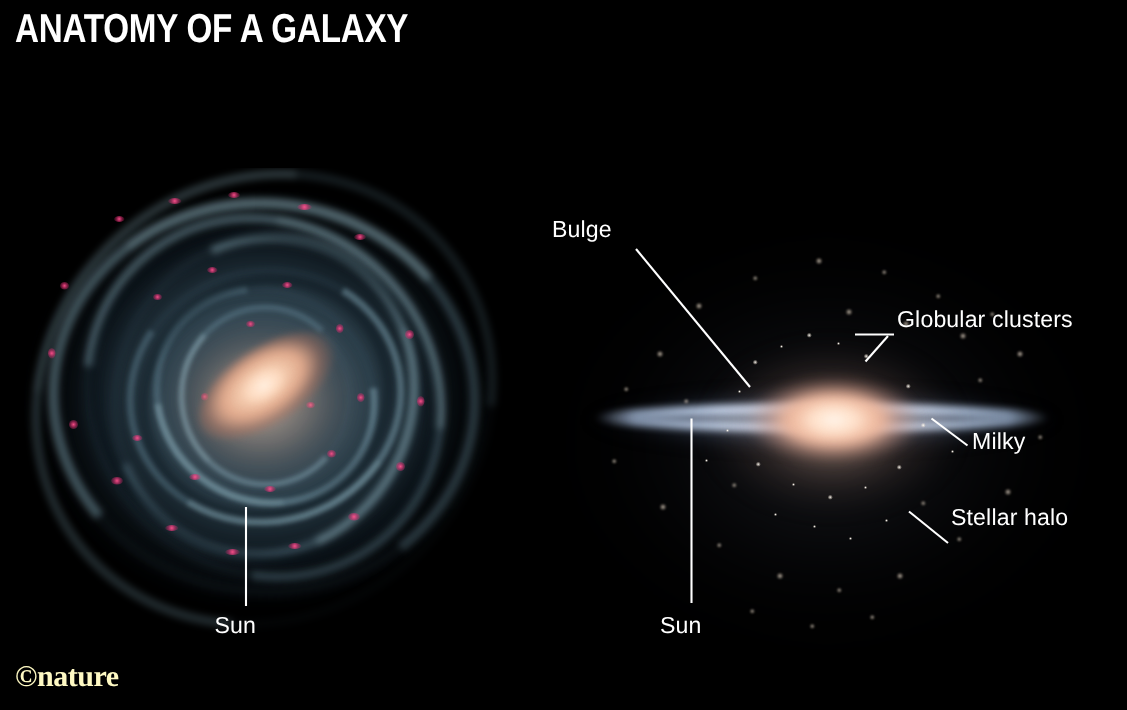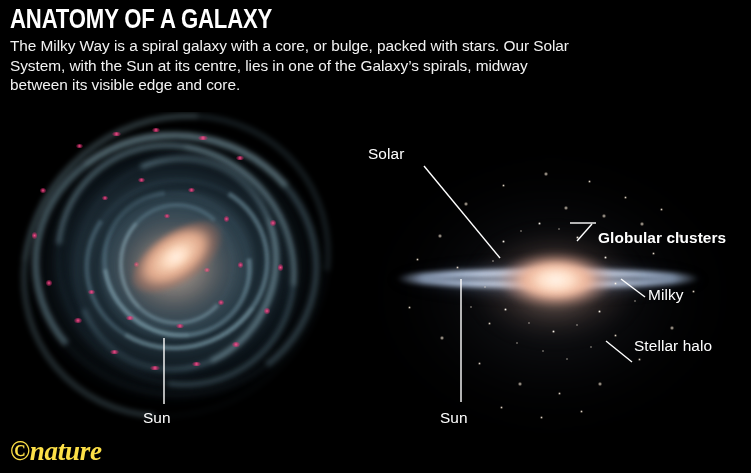--- a/index.html
+++ b/index.html
@@ -286,38 +286,36 @@
     left: 0; top: 0;
     width: 751px; height: 363px;
     z-index: 25;
   }
 
   
   #logo {
     position: absolute;
     left: 10px;
     top: 441px;
-    color: #fde047;
+    color: #fef9c3;
     font-family: "Liberation Serif", serif;
     font-weight: bold;
-    font-size: 27px;
+    font-size: 20px;
     line-height: 21px;
     letter-spacing: -0.3px;
     z-index: 50;
-    font-style: italic;
   }
 </style>
 </head>
 <body>
 
 <div id="page">
 
   <div id="header">
     <div id="title">ANATOMY OF A GALAXY</div>
-    <div id="subtitle">The Milky Way is a spiral galaxy with a core, or bulge, packed with stars. Our Solar System, with the Sun at its centre, lies in one of the Galaxy’s spirals, midway between its visible edge and core.</div>
   </div>
 
   <div id="stage">
 
     <div id="spiral-panel">
       <div id="spiral-halo" class="layer"></div>
       <div id="spiral-disc" class="layer"></div>
 
       <div class="arm" style="left:40px;top:28px;width:288px;height:266px;border-width:7px;transform:rotate(6deg);"></div>
       <div class="arm" style="left:58px;top:44px;width:252px;height:234px;border-width:6px;transform:rotate(52deg);"></div>
@@ -431,22 +429,22 @@
         <line x1="592" y1="114" x2="577" y2="131"></line>
         <line x1="621" y1="169" x2="645" y2="187"></line>
         <line x1="606" y1="231" x2="632" y2="252"></line>
         <line x1="164" y1="228" x2="164" y2="294"></line>
         <line x1="461" y1="169" x2="461" y2="292"></line>
       </g>
     </svg>
 
   </div>
 
-  <div class="label" style="left:368px;top:146px;">Solar</div>
-  <div class="label" style="left:598px;top:230px;font-weight:bold;">Globular clusters</div>
+  <div class="label" style="left:368px;top:146px;">Bulge</div>
+  <div class="label" style="left:598px;top:206px;">Globular clusters</div>
   <div class="label" style="left:648px;top:287px;">Milky</div>
   <div class="label" style="left:634px;top:338px;">Stellar halo</div>
   <div class="label" style="left:440px;top:410px;">Sun</div>
   <div class="label" style="left:143px;top:410px;">Sun</div>
 
   <div id="logo">©nature</div>
 
 </div>
 
 </body></html>

